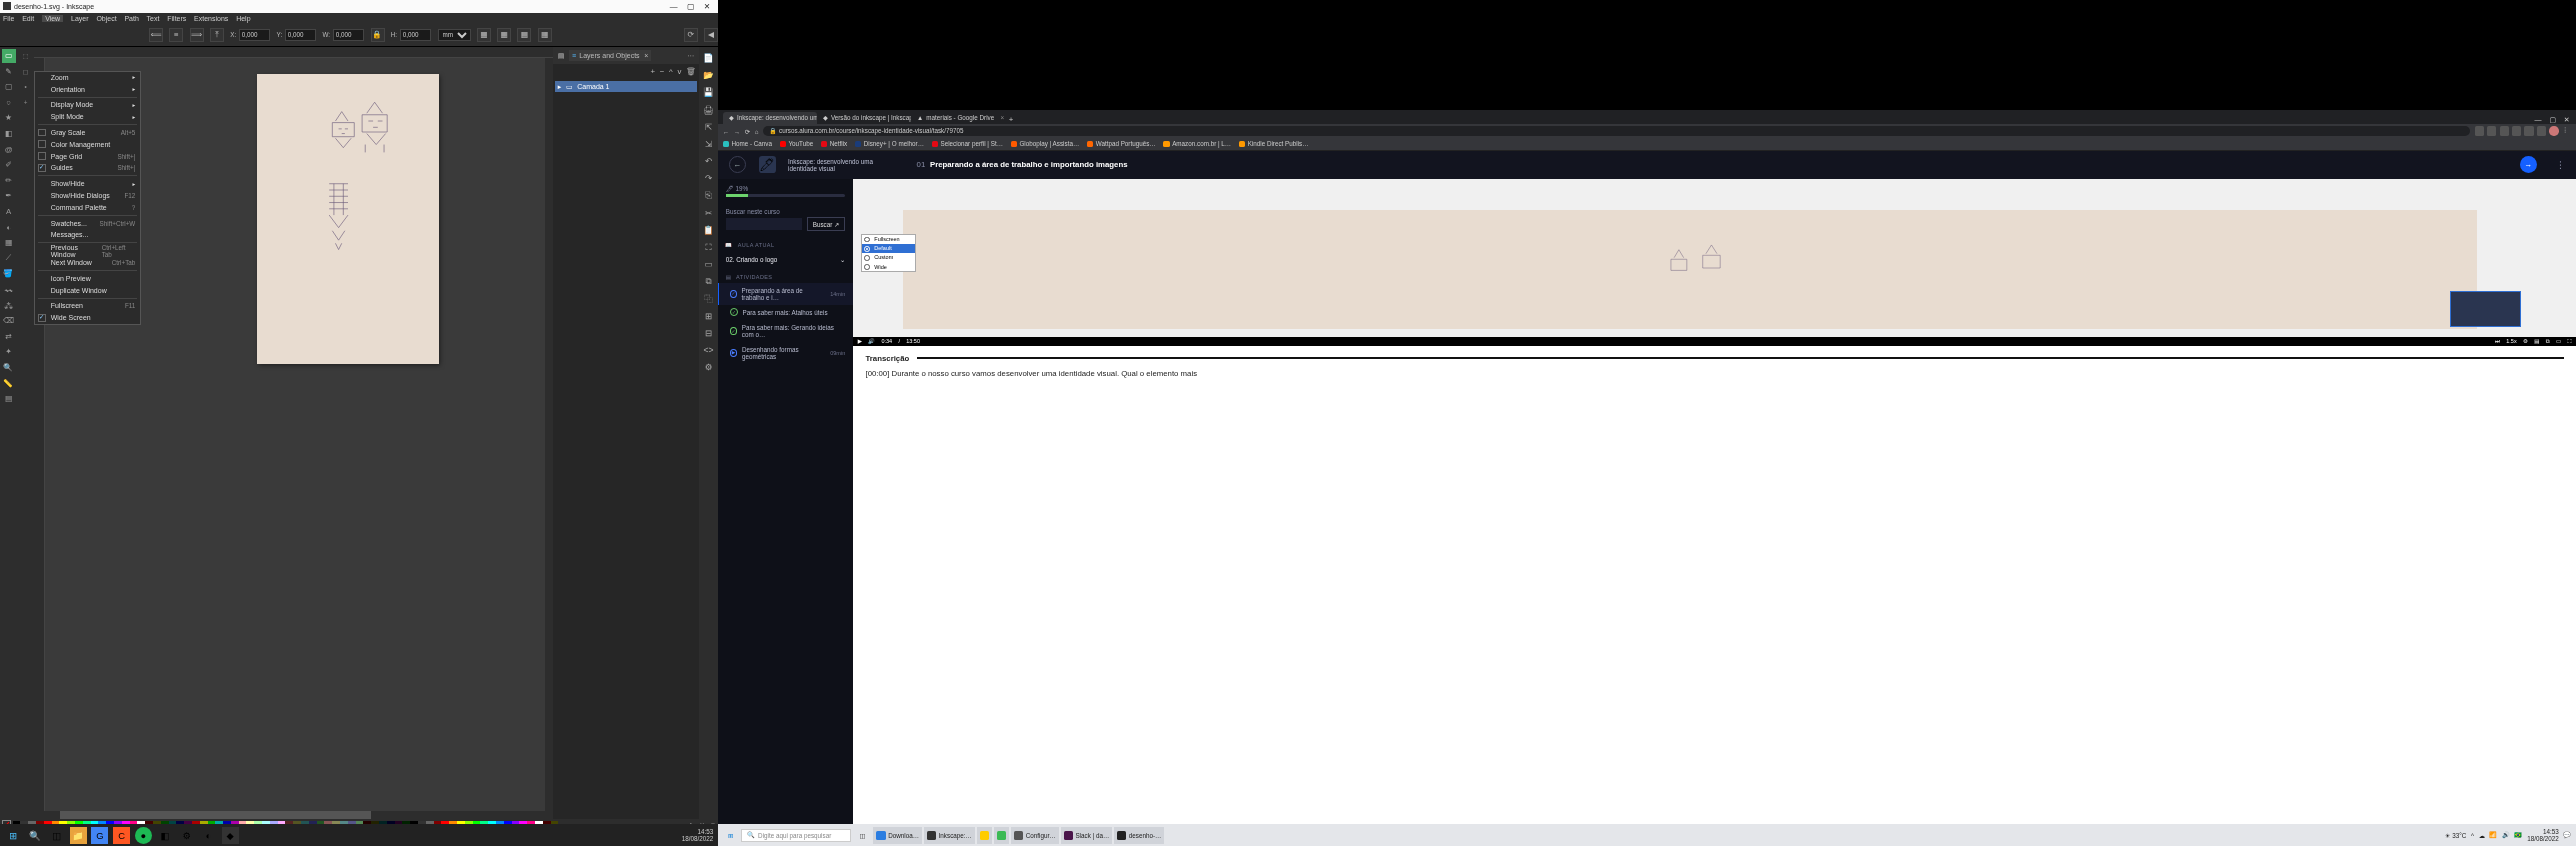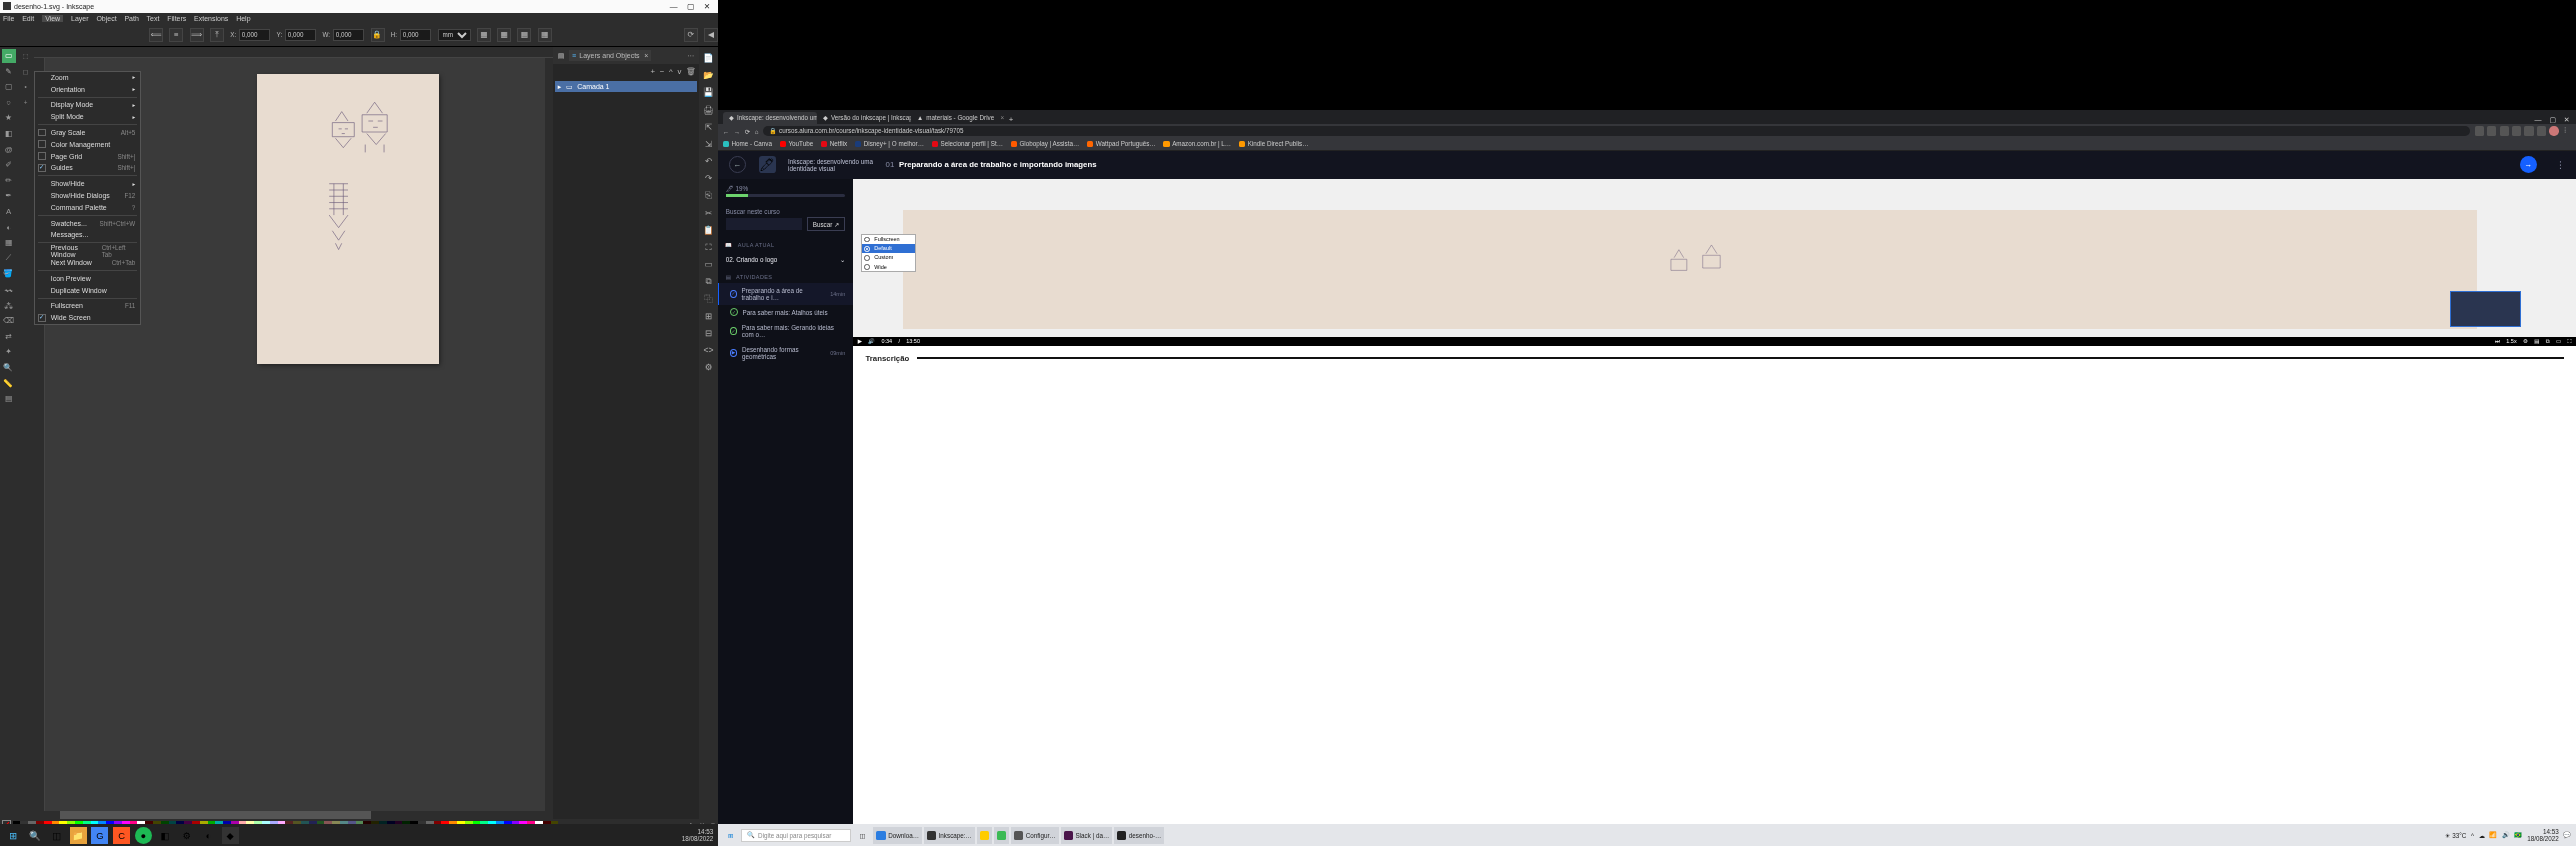--- a/index.html
+++ b/index.html
@@ -87,21 +87,21 @@
 .chrome-addr .ext { display:flex; gap:3.1px; }
 .chrome-addr .ext span{width:9.4px;height:9.4px;background:#555;border-radius:1.6px;}
 .chrome-bm { height:12.5px; background:#35363a; display:flex; align-items:center; padding:0 4.7px; gap:7.8px; font-size:6.3px; color:#ccc; border-bottom:0.8px solid #222; }
 .chrome-bm .bm{display:flex;align-items:center;gap:2.4px;white-space:nowrap;}
 .chrome-bm .bmico{width:6.3px;height:6.3px;border-radius:1.6px;}
 
 .alura { flex:1; background:#0b0d17; display:flex; flex-direction:column; }
 .alura-hdr { height:28px; background:#12141f; display:flex; align-items:center; padding:0 11px; gap:12.5px; }
 .alura-hdr .back{width:17px;height:17px;border-radius:50%;border:0.8px solid #3a3d52;display:flex;align-items:center;justify-content:center;color:#9aa;font-size:7.8px;}
 .alura-hdr .crumb{display:flex;flex-direction:column;font-size:6.3px;color:#bcc0d4;}
-.alura-hdr .title{font-size:7.8px;color:#fff;font-weight:bold;}
+.alura-hdr .title{font-size:7.8px;color:#fff;font-weight:bold;margin-left:31px;}
 .alura-hdr .title .num{color:#8a8fa8;margin-right:4.7px;font-weight:normal;}
 .alura-hdr .arrow-next{margin-left:auto;width:17px;height:17px;background:#1560ff;border-radius:50%;display:flex;align-items:center;justify-content:center;color:#fff;font-size:7.8px;}
 .alura-hdr .dots{color:#8a8fa8;font-size:9.4px;margin-left:6.3px;}
 
 .alura-body { flex:1; display:flex; }
 .alura-side { width:135px; background:#0e1018; padding:6.3px 0; display:flex; flex-direction:column; font-size:6.3px; color:#8a8fa8; }
 .alura-side .prog{padding:0 7.8px 6.3px;}
 .alura-side .prog .pbar{height:2.4px;background:#2a2d40;border-radius:1.6px;margin-top:1.6px;position:relative;}
 .alura-side .prog .pbar .pfill{position:absolute;left:0;top:0;bottom:0;width:19%;background:#6dd36d;}
 .alura-side .search{padding:4.7px 7.8px;}
@@ -689,20 +689,21 @@
             <span>▤</span>
             <span>⧉</span>
             <span>▭</span>
             <span>⛶</span>
           </div>
           <div class="transcript">
             <div class="thdr">
                 <span class="tt">Transcrição</span>
                 <div class="line"></div>
               </div>
+            <p>[00:00] Durante o nosso curso vamos desenvolver uma identidade visual. Qual o elemento mais</p>
           </div>
         </div>
       </div>
     </div>
   </div>
 
   <div class="taskbar2">
     <div class="start" style="color:#0078d4;">⊞</div>
     <div class="searchbox">
       <span>🔍</span>

